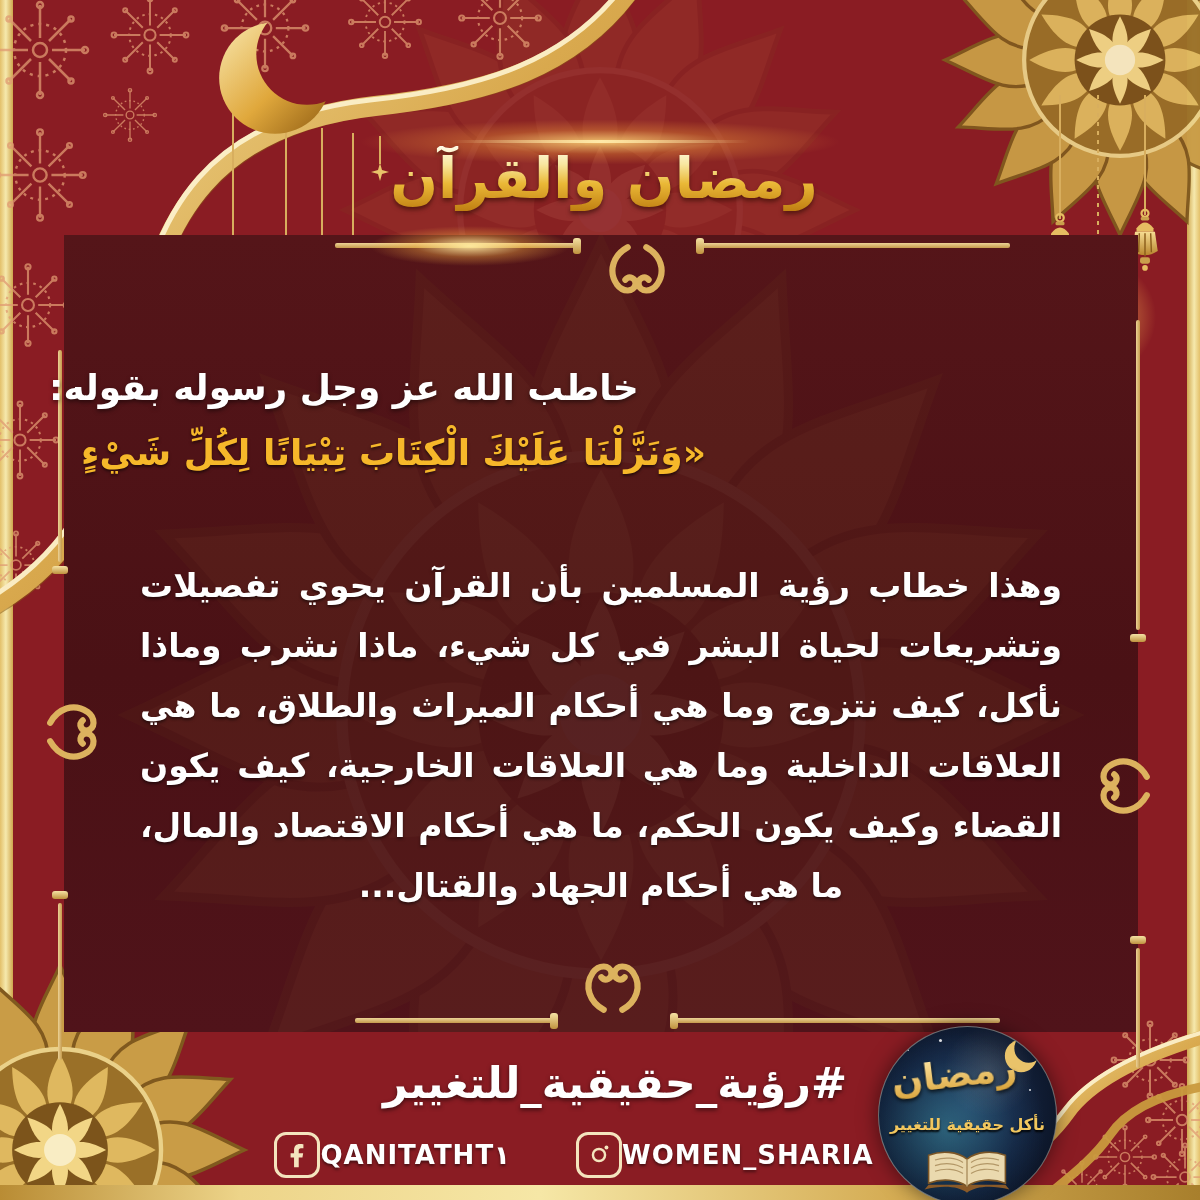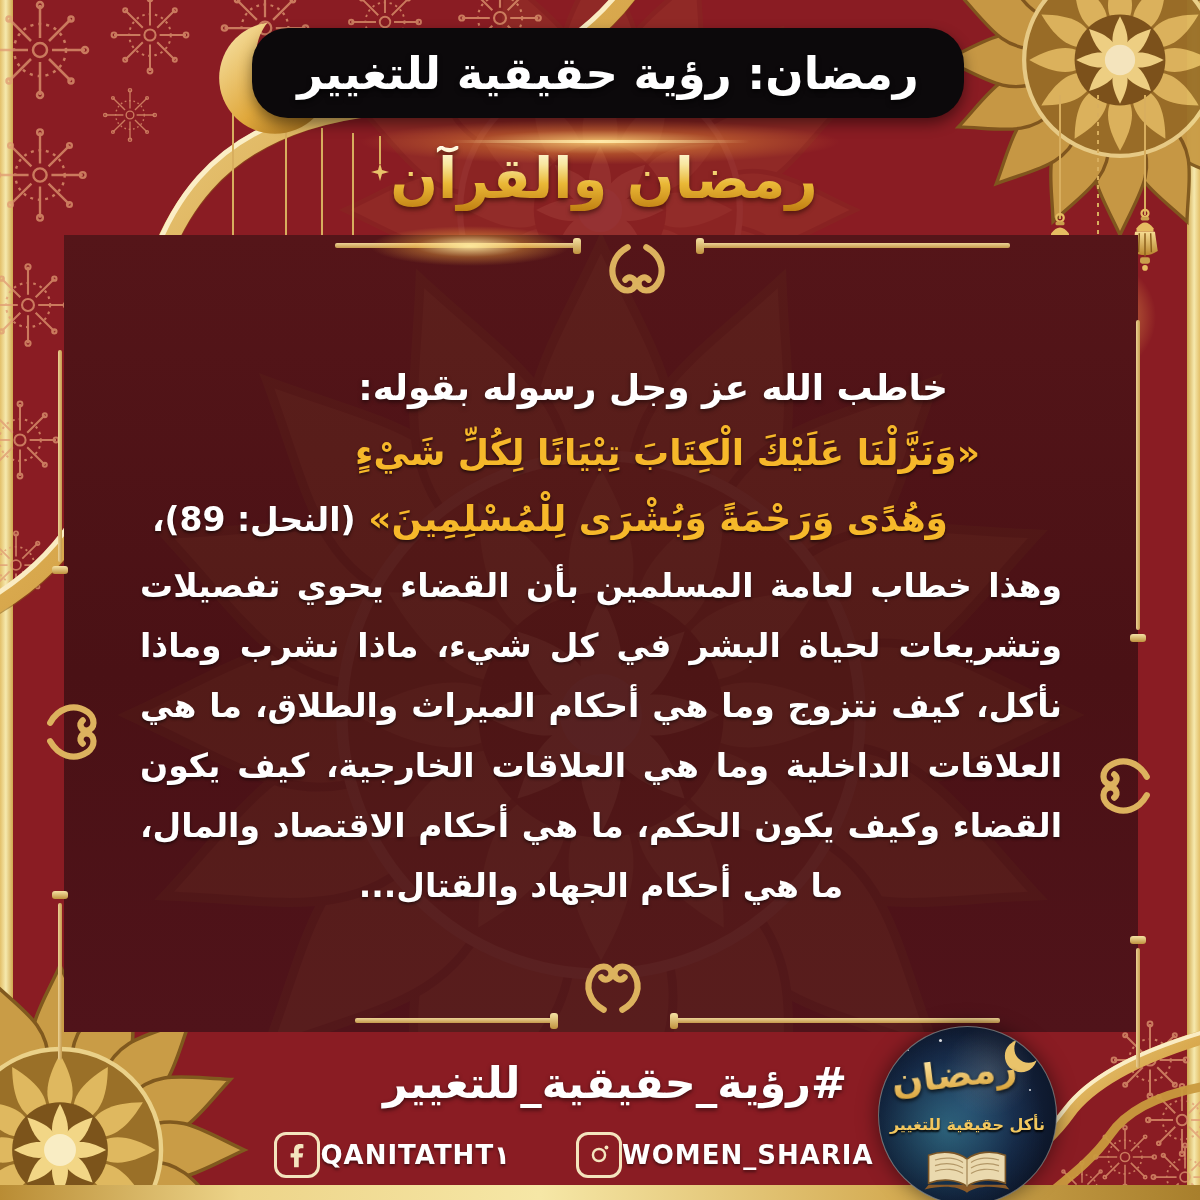--- a/index.html
+++ b/index.html
@@ -44,21 +44,21 @@
   
   .hline,.vline,.bead,.orn{position:absolute;z-index:6;}
   .hline{height:5px;background:linear-gradient(180deg,#ecd296,#c59a4c);border-radius:2px;}
   .vline{width:4px;background:linear-gradient(90deg,#ecd296,#c59a4c);border-radius:2px;}
   .bead{width:8px;height:16px;border-radius:3px;background:linear-gradient(#f5e2a4,#bf923e);}
   .bead.h{width:16px;height:8px;}
   .orn{width:110px;height:62px;}
   .line-flare{position:absolute;left:370px;top:226px;width:200px;height:40px;z-index:7;
     background:radial-gradient(closest-side,rgba(255,235,160,.95),rgba(255,185,70,.35) 55%,transparent);}
   
-  .ctext{position:absolute;left:60px;width:888px;text-align:right;z-index:7;direction:rtl;}
+  .ctext{position:absolute;left:49px;width:888px;text-align:left;z-index:7;direction:rtl;}
   .intro{top:367px;font-size:36px;font-weight:bold;color:#fff;text-shadow:0 2px 4px rgba(0,0,0,.5);}
   .verse{font-size:36px;font-weight:bold;color:#f6b82a;text-shadow:0 2px 3px rgba(0,0,0,.55);}
   .v1{top:432px;margin-left:32px;}
   .v2{top:498px;}
   .vref{color:#ffffff;font-size:33px;}
   .bodytext{position:absolute;left:140px;top:556px;width:922px;z-index:7;direction:rtl;
     font-size:33px;line-height:60px;font-weight:bold;color:#fff;
     text-align:justify;text-align-last:center;text-shadow:0 2px 3px rgba(0,0,0,.5);}
   
   .hashtag{left:15px;top:1058px;width:1200px;text-align:center;z-index:6;direction:rtl;
@@ -278,23 +278,20 @@
     <path d="M247,26 C172,48 127,74 105,104 C85,132 52,158 12,182" fill="none" stroke="#fdf3cf" stroke-width="4" opacity=".9"></path>
   </svg>
 
   <svg class="abs banner-crescent" viewBox="0 0 120 120">
     <mask id="bcm">
         <rect width="120" height="120" fill="#fff"></rect>
         <circle cx="89" cy="37" r="49" fill="#000"></circle>
       </mask>
     <circle cx="58" cy="60" r="54" fill="url(#lg-cres)" mask="url(#bcm)"></circle>
   </svg>
-  <div class="abs banner">
-    <span class="banner-title">رمضان: رؤية حقيقية للتغيير</span>
-  </div>
   <div class="abs flare"></div>
   <div class="abs subtitle">رمضان والقرآن</div>
 
   <div class="abs panel">
     <svg class="wm-big" viewBox="-110 -110 220 220">
       <use href="#mandala" x="-110" y="-110" width="220" height="220"></use>
     </svg>
   </div>
 
   <div class="hline" style="left:335px;top:243px;width:240px;"></div>
@@ -325,25 +322,21 @@
   <div class="vline" style="left:1136px;top:320px;height:310px;"></div>
   <div class="bead h" style="left:1130px;top:634px;"></div>
   <svg class="orn" style="left:1067px;top:755px;transform:rotate(90deg);" viewBox="0 0 140 80">
       <use href="#curls" width="140" height="80"></use>
     </svg>
   <div class="bead h" style="left:1130px;top:936px;"></div>
   <div class="vline" style="left:1136px;top:948px;height:120px;"></div>
 
   <div class="ctext intro">خاطب الله عز وجل رسوله بقوله:</div>
   <div class="ctext verse v1">«وَنَزَّلْنَا عَلَيْكَ الْكِتَابَ تِبْيَانًا لِكُلِّ شَيْءٍ</div>
-  <div class="ctext verse v2">
-    <span>وَهُدًى وَرَحْمَةً وَبُشْرَى لِلْمُسْلِمِينَ»</span>
-    <span class="vref">(النحل: 89)،</span>
-  </div>
-  <div class="bodytext">وهذا خطاب لعامة المسلمين بأن القضاء يحوي تفصيلات وتشريعات لحياة البشر في كل شيء، ماذا نشرب وماذا نأكل، كيف نتزوج وما هي أحكام الميراث والطلاق، ما هي العلاقات الداخلية وما هي العلاقات الخارجية، كيف يكون القضاء وكيف يكون الحكم، ما هي أحكام الاقتصاد والمال، ما هي أحكام الجهاد والقتال...</div>
+  <div class="bodytext">وهذا خطاب رؤية المسلمين بأن القرآن يحوي تفصيلات وتشريعات لحياة البشر في كل شيء، ماذا نشرب وماذا نأكل، كيف نتزوج وما هي أحكام الميراث والطلاق، ما هي العلاقات الداخلية وما هي العلاقات الخارجية، كيف يكون القضاء وكيف يكون الحكم، ما هي أحكام الاقتصاد والمال، ما هي أحكام الجهاد والقتال...</div>
 
   <div class="abs hashtag">#رؤية_حقيقية_للتغيير</div>
 
   <div class="abs social">
     <div class="social-item">
       <span class="sicon">
         <svg width="26" height="26" viewBox="0 0 30 30">
             <path d="M17,29 L17,18 L21.3,18 L22.1,12.9 L17,12.9 L17,9.7 C17,8.2 17.8,7.1 19.5,7.1 L22.4,7.1 L22.4,2.5 C21.8,2.4 20.1,2.2 18.2,2.2 C14.2,2.2 11.6,4.6 11.6,9.1 L11.6,12.9 L7.6,12.9 L7.6,18 L11.6,18 L11.6,29 Z" fill="#f4e4be"></path>
           </svg>
       </span>

